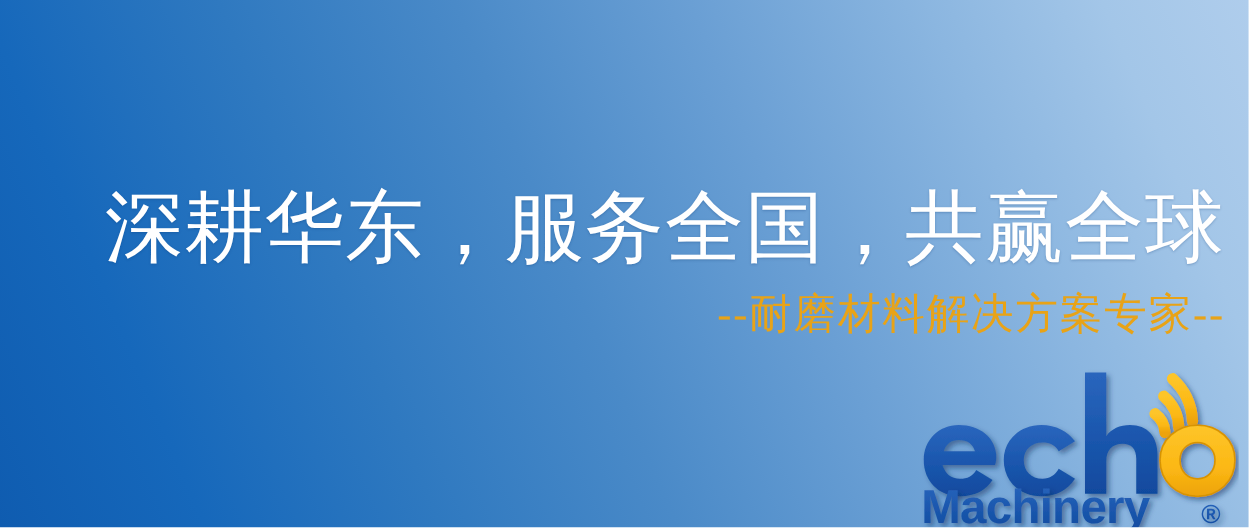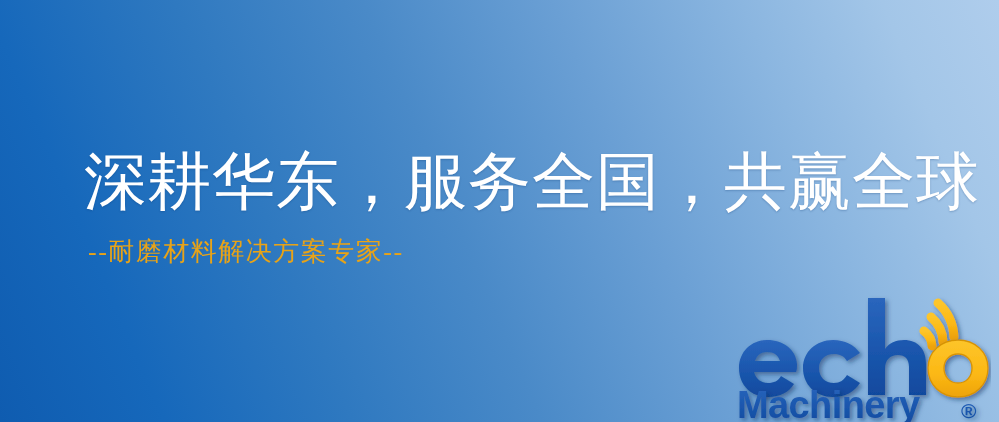--- a/index.html
+++ b/index.html
@@ -25,37 +25,38 @@
         #8bb6e0 78%,
         #a3c6e8 90%,
         #afcdec 100%);
   }
 
   
   .text-block {
     position: absolute;
     left: 84px;
     top: 146px;
+    text-align: right;
   }
 
   .headline {
     font-family: "Liberation Serif", "DejaVu Serif", serif;
     font-size: 63px;
     line-height: 72px;
     color: #ffffff;
     white-space: nowrap;
     letter-spacing: 1px;
     text-shadow: 0 1px 2px rgba(10, 55, 110, 0.28);
   }
 
   .subtitle {
     margin-top: 19px;
     margin-left: 4px;
     font-family: "Liberation Serif", "DejaVu Serif", serif;
-    font-size: 26px;
+    font-size: 34px;
     line-height: 30px;
     color: #e8a317;
     white-space: nowrap;
     letter-spacing: 1.5px;
   }
 
   
   .logo {
     position: absolute;
     right: 8px;

